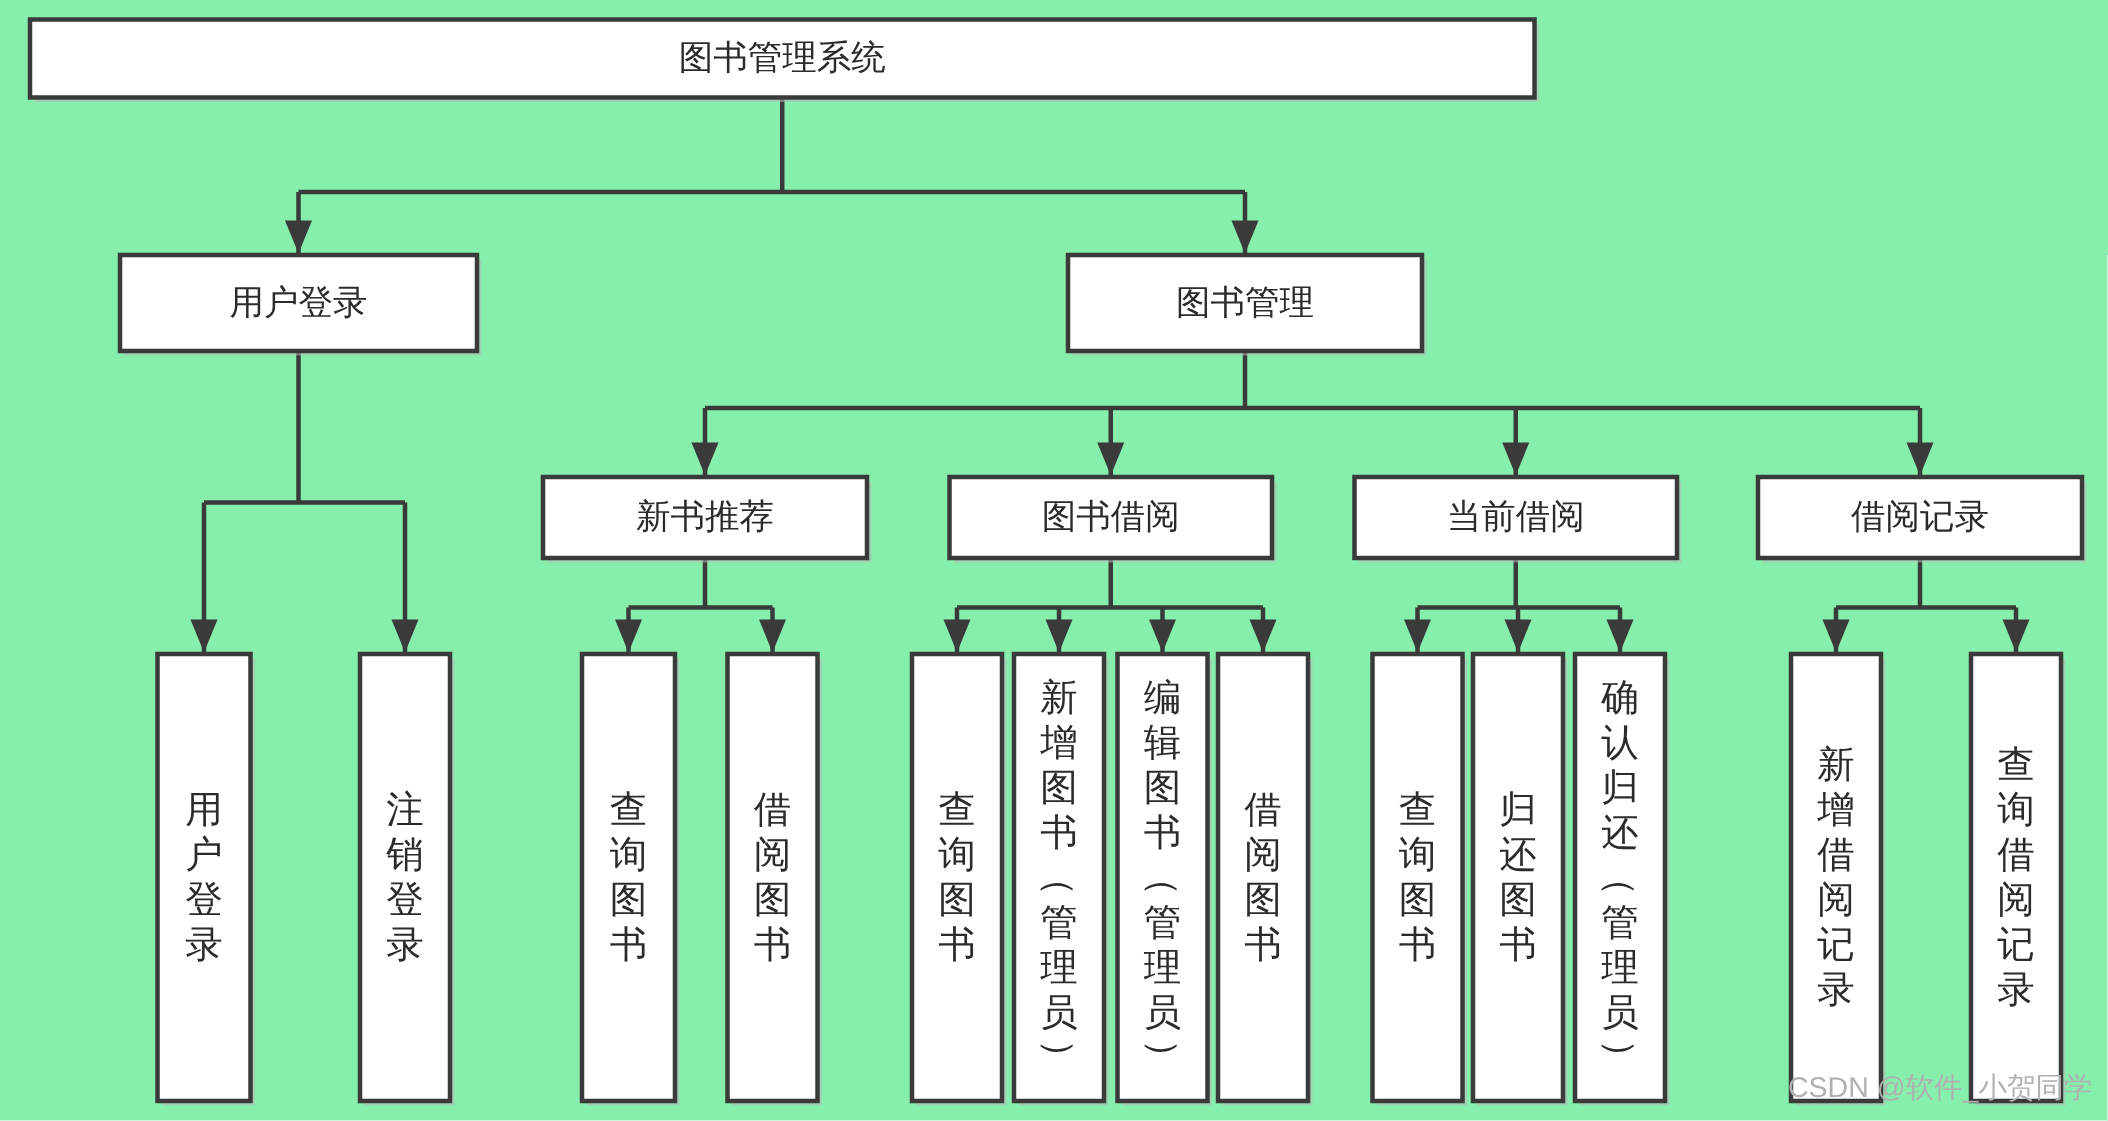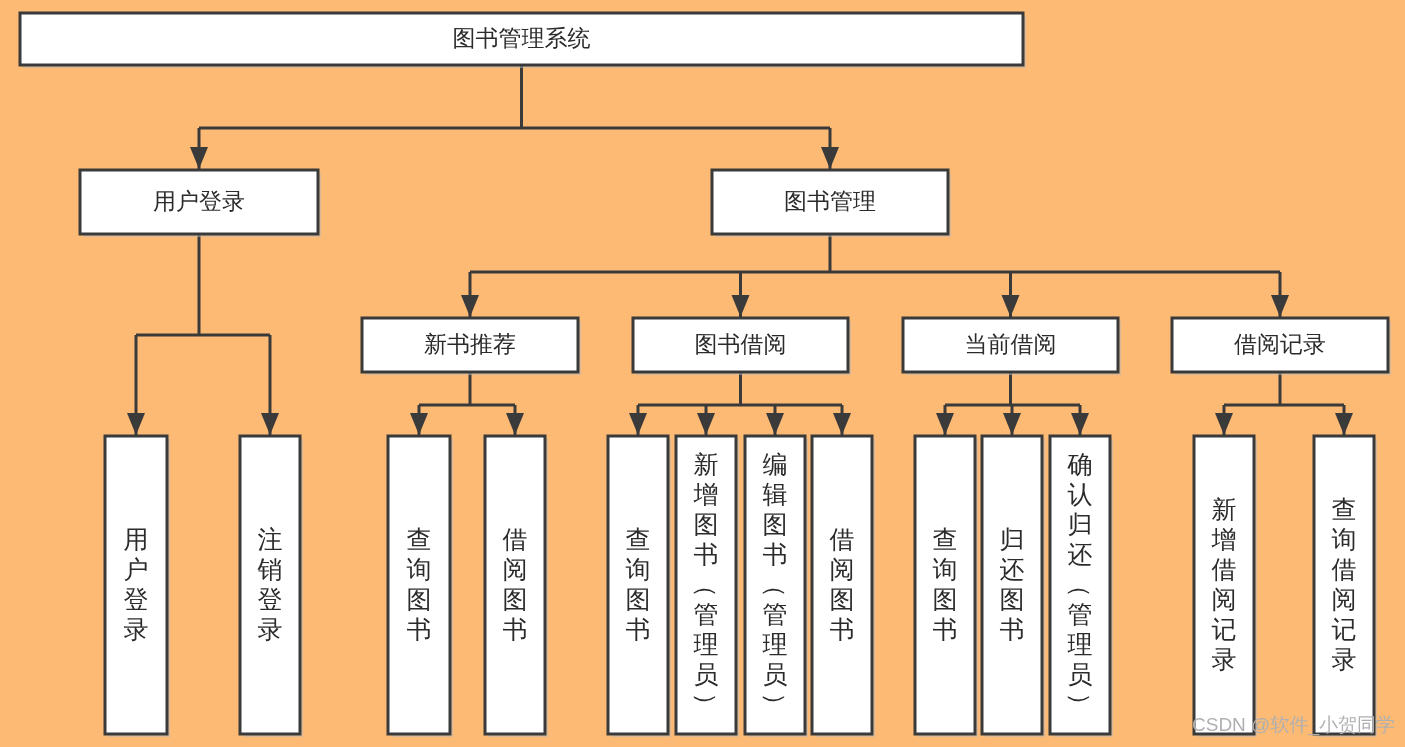--- a/index.html
+++ b/index.html
@@ -7,21 +7,21 @@
     padding: 0;
     background: #ffffff;
   }
   body {
     font-family: "Liberation Sans", "DejaVu Sans", sans-serif;
   }
   #diagram-root {
     position: relative;
     width: 1405px;
     height: 747px;
-    background: #fdba74;
+    background: #86efac;
     overflow: hidden;
   }
   svg#flow-svg {
     position: absolute;
     left: 0;
     top: 0;
     width: 1405px;
     height: 747px;
   }
   .node-box {

